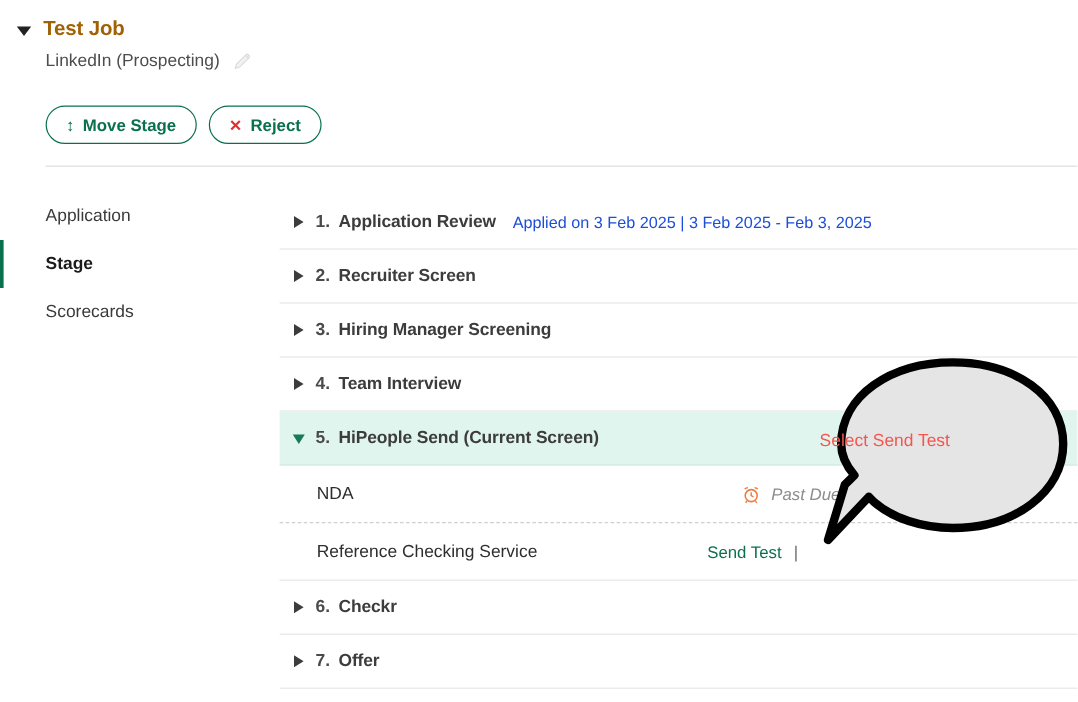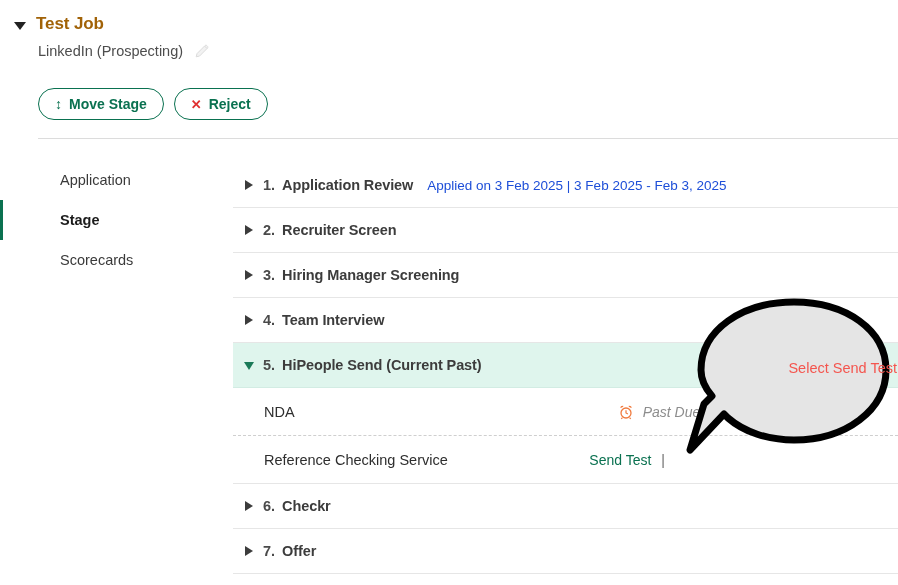--- a/index.html
+++ b/index.html
@@ -97,21 +97,21 @@
   #sidebar {
     position: absolute;
     left: 0; top: 160px;
     width: 232px;
   }
   .side-item {
     position: relative;
     height: 40px;
     display: flex;
     align-items: center;
-    padding-left: 60px;
+    padding-left: 38px;
     font-size: 14.5px;
     color: #3a3a3a;
     cursor: pointer;
     box-sizing: border-box;
   }
   .side-item.active {
     font-weight: bold;
     color: #1b1b1b;
   }
   .side-item.active::before {
@@ -225,21 +225,21 @@
     left: 676px; top: 292px;
     width: 222px;
     height: 170px;
     pointer-events: none;
   }
   #callout-text {
     position: absolute;
     left: 683px;
     top: 360px;
     width: 214px;
-    text-align: right;
+    text-align: left;
     font-size: 14.5px;
     color: #f4554e;
     pointer-events: none;
   }
 </style>
 </head>
 <body>
 
 <div id="app-header">
 
@@ -307,21 +307,21 @@
 
   <div class="stage-row">
     <span class="caret-right"></span>
     <span class="stage-index">4.</span>
     <span class="stage-name">Team Interview</span>
   </div>
 
   <div class="stage-row current">
     <span class="caret-down"></span>
     <span class="stage-index">5.</span>
-    <span class="stage-name">HiPeople Send (Current Past)</span>
+    <span class="stage-name">HiPeople Send (Current Screen)</span>
   </div>
 
   <div class="sub-row dashed">
     <span class="sub-name">NDA</span>
     <span class="sub-right" id="nda-right">
       <span class="alarm-icon">
         <svg width="16" height="16" viewBox="0 0 16 16" aria-hidden="true">
           <circle cx="8" cy="9" r="5" fill="none" stroke="#f07b3f" stroke-width="1.3"></circle>
           <path d="M2.6 3.6 A3.2 3.2 0 0 1 5.2 2.4" stroke="#f07b3f" stroke-width="1.3" fill="none"></path>
           <path d="M13.4 3.6 A3.2 3.2 0 0 0 10.8 2.4" stroke="#f07b3f" stroke-width="1.3" fill="none"></path>

